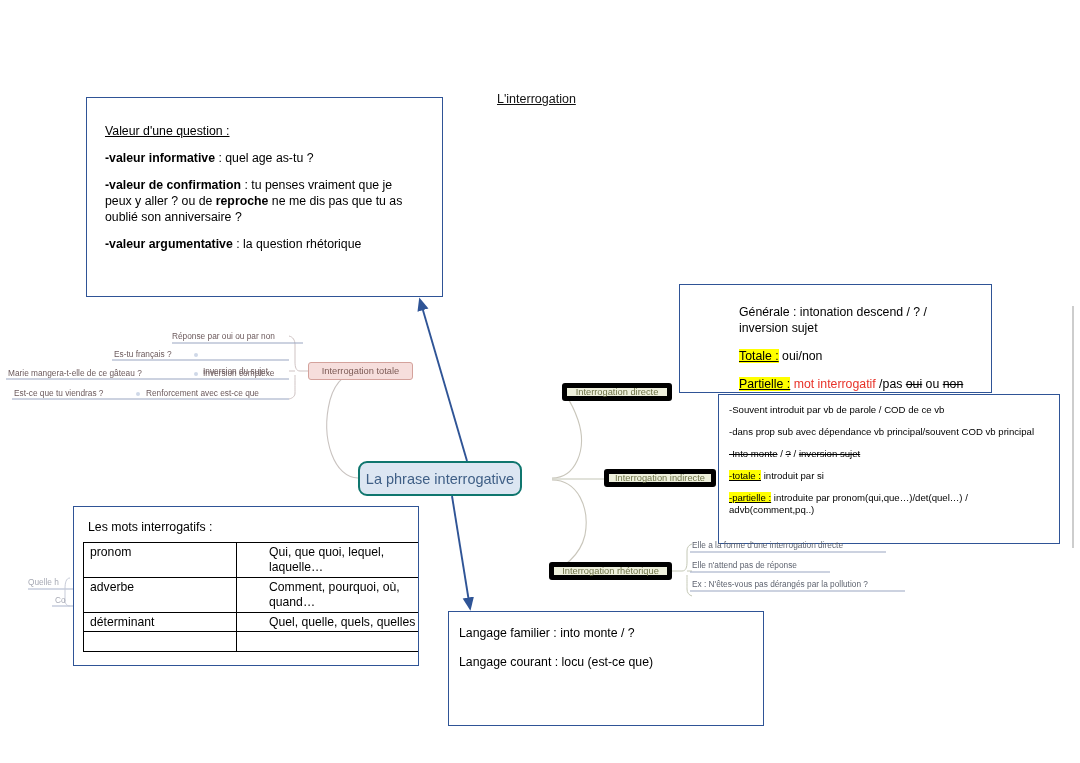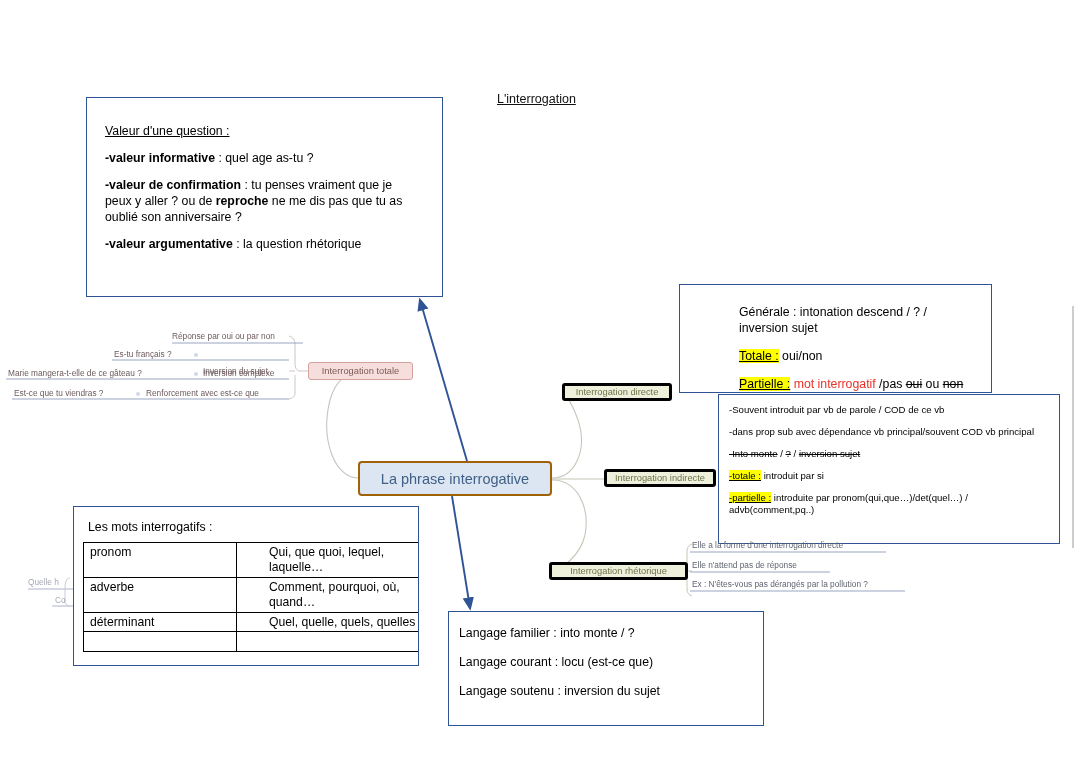--- a/index.html
+++ b/index.html
@@ -60,36 +60,36 @@
   #box-mots td.c1{width:140px;}
   #box-mots td.c2{width:163px;padding-left:32px;}
 
   
   .mm-node{
     position:absolute;box-sizing:border-box;
     display:flex;align-items:center;justify-content:center;
     white-space:nowrap;border-radius:4px;
   }
   #node-center{
-    left:358px;top:461px;width:194px;height:35px;
-    background:#dce6f2;border:2px solid #a16207;border-radius:4px;
+    left:358px;top:461px;width:164px;height:35px;
+    background:#dce6f2;border:2px solid #0f766e;border-radius:9px;
     color:#3f5f86;font-size:14.5px;
   }
   .node-pink{
     background:#f6dedc;border:1px solid #d4a29c;color:#7d5b56;font-size:9.3px;
     height:18px;border-radius:3px;
   }
   .node-olive{
-    background:#eef0dc;border:3px solid #000000;color:#6e7348;font-size:9.3px;
+    background:#eef0dc;border:5px solid #000000;color:#6e7348;font-size:9.3px;
     height:18px;border-radius:3px;
   }
   #node-totale{left:308px;top:362px;width:105px;}
   #node-directe{left:562px;top:383px;width:110px;}
   #node-indirecte{left:604px;top:469px;width:112px;}
-  #node-rhetorique{left:549px;top:562px;width:139px;}
+  #node-rhetorique{left:549px;top:562px;width:123px;}
 
   
   .leaf{
     position:absolute;white-space:nowrap;font-size:8.3px;color:#5a5f73;
   }
   .leaf.pinkish{color:#6c5a5c;}
   .leaf.olivish{color:#5f6470;}
   .tinydot{position:absolute;width:4px;height:4px;border-radius:50%;
     background:#cfd8e8;}
 </style>
@@ -156,21 +156,20 @@
     <p>-Souvent introduit par vb de parole / COD de ce vb</p>
     <p>-dans prop sub avec dépendance vb principal/souvent COD vb principal</p>
     <p><span class="strike">-Into monte</span><span> / </span><span class="strike">?</span><span> / </span><span class="strike">inversion sujet</span></p>
     <p><span class="hl u">-totale :</span><span> introduit par si</span></p>
     <p><span class="hl u">-partielle :</span><span> introduite par pronom(qui,que…)/det(quel…) / advb(comment,pq..)</span></p>
   </div>
 
   <div class="note-box" id="box-registre">
     <p>Langage familier : into monte / ?</p>
     <p>Langage courant : locu (est-ce que)</p>
-    <p>Langage soutenu : inversion du sujet</p>
   </div>
 
   <div class="note-box" id="box-mots">
     <div class="cap">Les mots interrogatifs :</div>
     <table>
       <tbody>
         <tr>
           <td class="c1">pronom</td>
           <td class="c2">Qui, que quoi, lequel, laquelle…</td>
         </tr>

